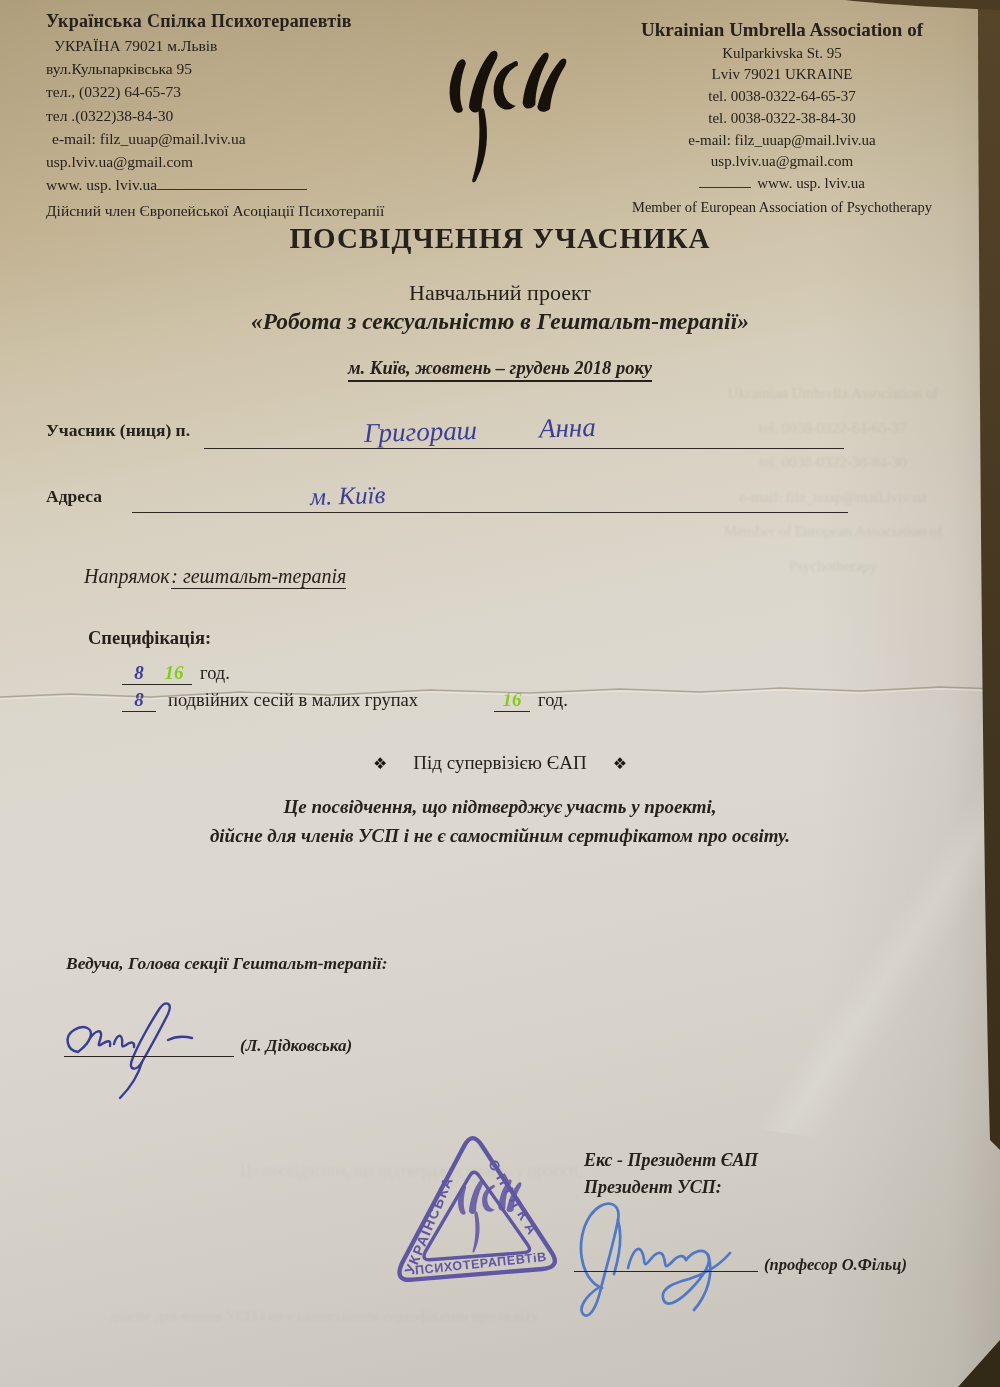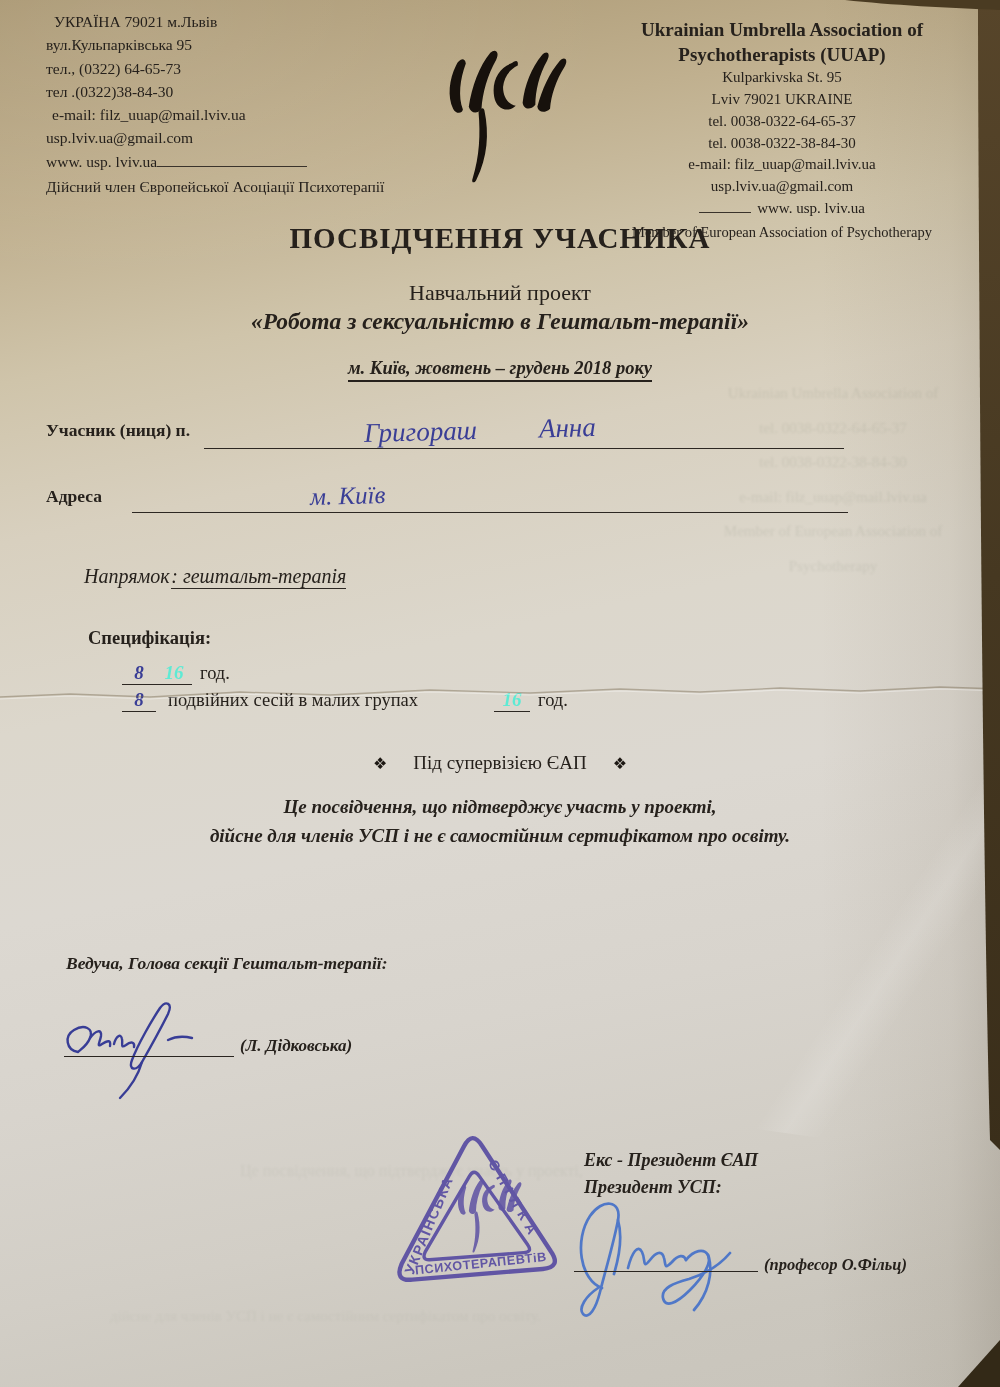--- a/index.html
+++ b/index.html
@@ -41,21 +41,21 @@
   .participant-line{left:204px;top:404px;width:640px;height:44px;}
   .address-line{left:132px;top:472px;width:716px;height:40px;}
   .napryamok{left:84px;top:565px;font-size:20px;font-style:italic;}
   .napryamok .u{border-bottom:1.6px solid #2c2722;padding-bottom:1px;}
   .speclabel{left:88px;top:628px;font-size:18.5px;font-weight:bold;}
   .specrow{left:122px;font-size:18.5px;display:flex;align-items:baseline;}
   .cnt{display:inline-block;width:34px;text-align:center;border-bottom:1.7px solid #2c2722;
        font-size:19px;font-style:italic;color:#3a3e96;font-weight:bold;transform:none;}
   .spectext{display:inline-block;width:326px;padding-left:12px;}
   .hrs{display:inline-block;width:36px;text-align:center;border-bottom:1.7px solid #2c2722;
-       font-size:19px;font-style:italic;color:#5eead4;font-weight:bold;}
+       font-size:19px;font-style:italic;color:#84cc16;font-weight:bold;}
   .unit{padding-left:8px;}
   .superv{left:0;top:752px;width:100%;font-size:19px;}
   .superv .bullet{font-family:"DejaVu Sans", sans-serif;font-size:16px;color:#1d1813;padding:0 26px;}
   .stmt1{left:0;top:796px;width:100%;font-size:19px;font-weight:bold;font-style:italic;}
   .stmt2{left:0;top:825px;width:100%;font-size:19px;font-weight:bold;font-style:italic;}
   
   .leader{left:66px;top:953px;font-size:17.5px;font-weight:bold;font-style:italic;}
   .sig1{left:56px;top:996px;width:180px;height:112px;}
   .sig1line{left:64px;top:1056px;width:170px;height:0;border-top:1.7px solid #2a2520;}
   .name1{left:240px;top:1036px;font-size:17px;font-weight:bold;font-style:italic;}
@@ -101,37 +101,37 @@
     <div>Member of European Association of Psychotherapy</div>
   </div>
   <div class="abs ghost ghostB">
     <div>Це посвідчення, що підтверджує участь у проекті,</div>
   </div>
   <div class="abs ghost ghostC">
     <div>дійсне для членів УСП  і не є самостійним сертифікатом  про освіту.</div>
   </div>
 
   <div class="abs hleft">
+    <div class="org">Українська Спілка Психотерапевтів</div>
     <div class="ln" style="padding-left:8px">УКРАЇНА 79021  м.Львів</div>
     <div class="ln">вул.Кульпарківська 95</div>
     <div class="ln">тел., (0322) 64-65-73</div>
     <div class="ln">тел .(0322)38-84-30</div>
     <div class="ln" style="padding-left:6px">e-mail: filz_uuap@mail.lviv.ua</div>
     <div class="ln">usp.lviv.ua@gmail.com</div>
     <div class="ln"><span>www. usp. lviv.ua</span><span class="wwwline"></span></div>
     <div class="member">Дійсний член Європейської Асоціації Психотерапії</div>
   </div>
 
   <svg class="abs logo" viewBox="0 0 140 145">
     <use href="#uspmark"></use>
   </svg>
 
   <div class="abs hright">
     <div class="org">Ukrainian Umbrella Association of</div>
-    <div class="org">Psychotherapists (UUAP)</div>
     <div class="ln">Kulparkivska St. 95</div>
     <div class="ln">Lviv 79021 UKRAINE</div>
     <div class="ln">tel. 0038-0322-64-65-37</div>
     <div class="ln">tel. 0038-0322-38-84-30</div>
     <div class="ln">e-mail: filz_uuap@mail.lviv.ua</div>
     <div class="ln">usp.lviv.ua@gmail.com</div>
     <div class="ln"><span class="wwwline2"></span><span>www. usp. lviv.ua</span></div>
     <div class="member">Member of European Association of Psychotherapy</div>
   </div>
 

